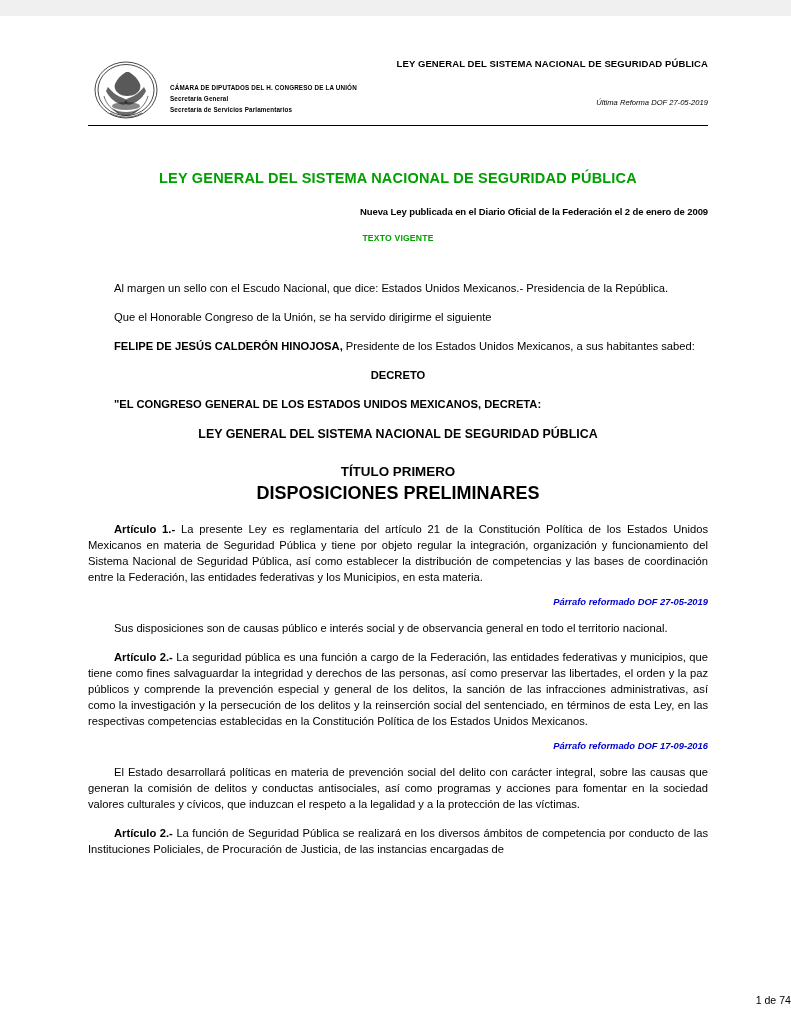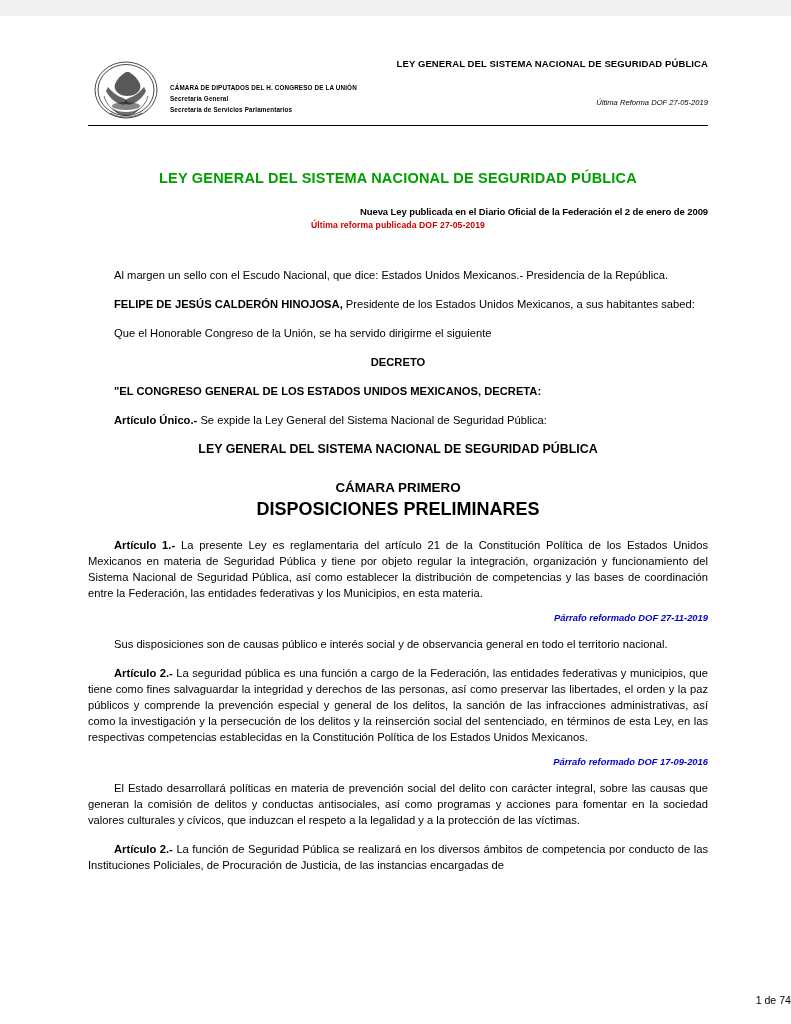--- a/index.html
+++ b/index.html
@@ -195,51 +195,48 @@
           <div>Secretaría General</div>
           <div>Secretaría de Servicios Parlamentarios</div>
         </div>
         <div class="header-reform">Última Reforma DOF 27-05-2019</div>
       </div>
     </div>
 
     <div class="title-block">
       <div class="law-title">LEY GENERAL DEL SISTEMA NACIONAL DE SEGURIDAD PÚBLICA</div>
       <div class="pub-line">Nueva Ley publicada en el Diario Oficial de la Federación el 2 de enero de 2009</div>
-      <div class="ultima-reforma">Última reforma publicada DOF 27-05-2019</div>
+      <div class="texto-vigente">TEXTO VIGENTE</div>
     </div>
 
     <div class="body-text">
 
       <p class="ind">Al margen un sello con el Escudo Nacional, que dice: Estados Unidos Mexicanos.- Presidencia de la República.</p>
 
+      <p class="ind">Que el Honorable Congreso de la Unión, se ha servido dirigirme el siguiente</p>
+
       <p class="ind">
         <span class="b">FELIPE DE JESÚS CALDERÓN HINOJOSA,</span><span> Presidente de los Estados Unidos Mexicanos, a sus habitantes sabed:</span>
       </p>
 
-      <p class="ind">Que el Honorable Congreso de la Unión, se ha servido dirigirme el siguiente</p>
-
       <p class="decreto-line">DECRETO</p>
 
       <p class="ind b">"EL CONGRESO GENERAL DE LOS ESTADOS UNIDOS MEXICANOS, DECRETA:</p>
 
-      <p class="ind">
-        <span class="b">Artículo Único.-</span><span> Se expide la Ley General del Sistema Nacional de Seguridad Pública:</span>
-      </p>
 
       <p class="center-head">LEY GENERAL DEL SISTEMA NACIONAL DE SEGURIDAD PÚBLICA</p>
 
-      <div class="titulo-primero">CÁMARA PRIMERO</div>
+      <div class="titulo-primero">TÍTULO PRIMERO</div>
       <div class="disposiciones">DISPOSICIONES PRELIMINARES</div>
 
       <p class="ind">
         <span class="b">Artículo 1.-</span><span> La presente Ley es reglamentaria del artículo 21 de la Constitución Política de los Estados Unidos Mexicanos en materia de Seguridad Pública y tiene por objeto regular la integración, organización y funcionamiento del Sistema Nacional de Seguridad Pública, así como establecer la distribución de competencias y las bases de coordinación entre la Federación, las entidades federativas y los Municipios, en esta materia.</span>
       </p>
 
-      <div class="parrafo-ref">Párrafo reformado DOF 27-11-2019</div>
+      <div class="parrafo-ref">Párrafo reformado DOF 27-05-2019</div>
 
       <p class="ind">Sus disposiciones son de causas público e interés social y de observancia general en todo el territorio nacional.</p>
 
       <p class="ind">
         <span class="b">Artículo 2.-</span><span> La seguridad pública es una función a cargo de la Federación, las entidades federativas y municipios, que tiene como fines salvaguardar la integridad y derechos de las personas, así como preservar las libertades, el orden y la paz públicos y comprende la prevención especial y general de los delitos, la sanción de las infracciones administrativas, así como la investigación y la persecución de los delitos y la reinserción social del sentenciado, en términos de esta Ley, en las respectivas competencias establecidas en la Constitución Política de los Estados Unidos Mexicanos.</span>
       </p>
 
       <div class="parrafo-ref">Párrafo reformado DOF 17-09-2016</div>
 
       <p class="ind">El Estado desarrollará políticas en materia de prevención social del delito con carácter integral, sobre las causas que generan la comisión de delitos y conductas antisociales, así como programas y acciones para fomentar en la sociedad valores culturales y cívicos, que induzcan el respeto a la legalidad y a la protección de las víctimas.</p>

